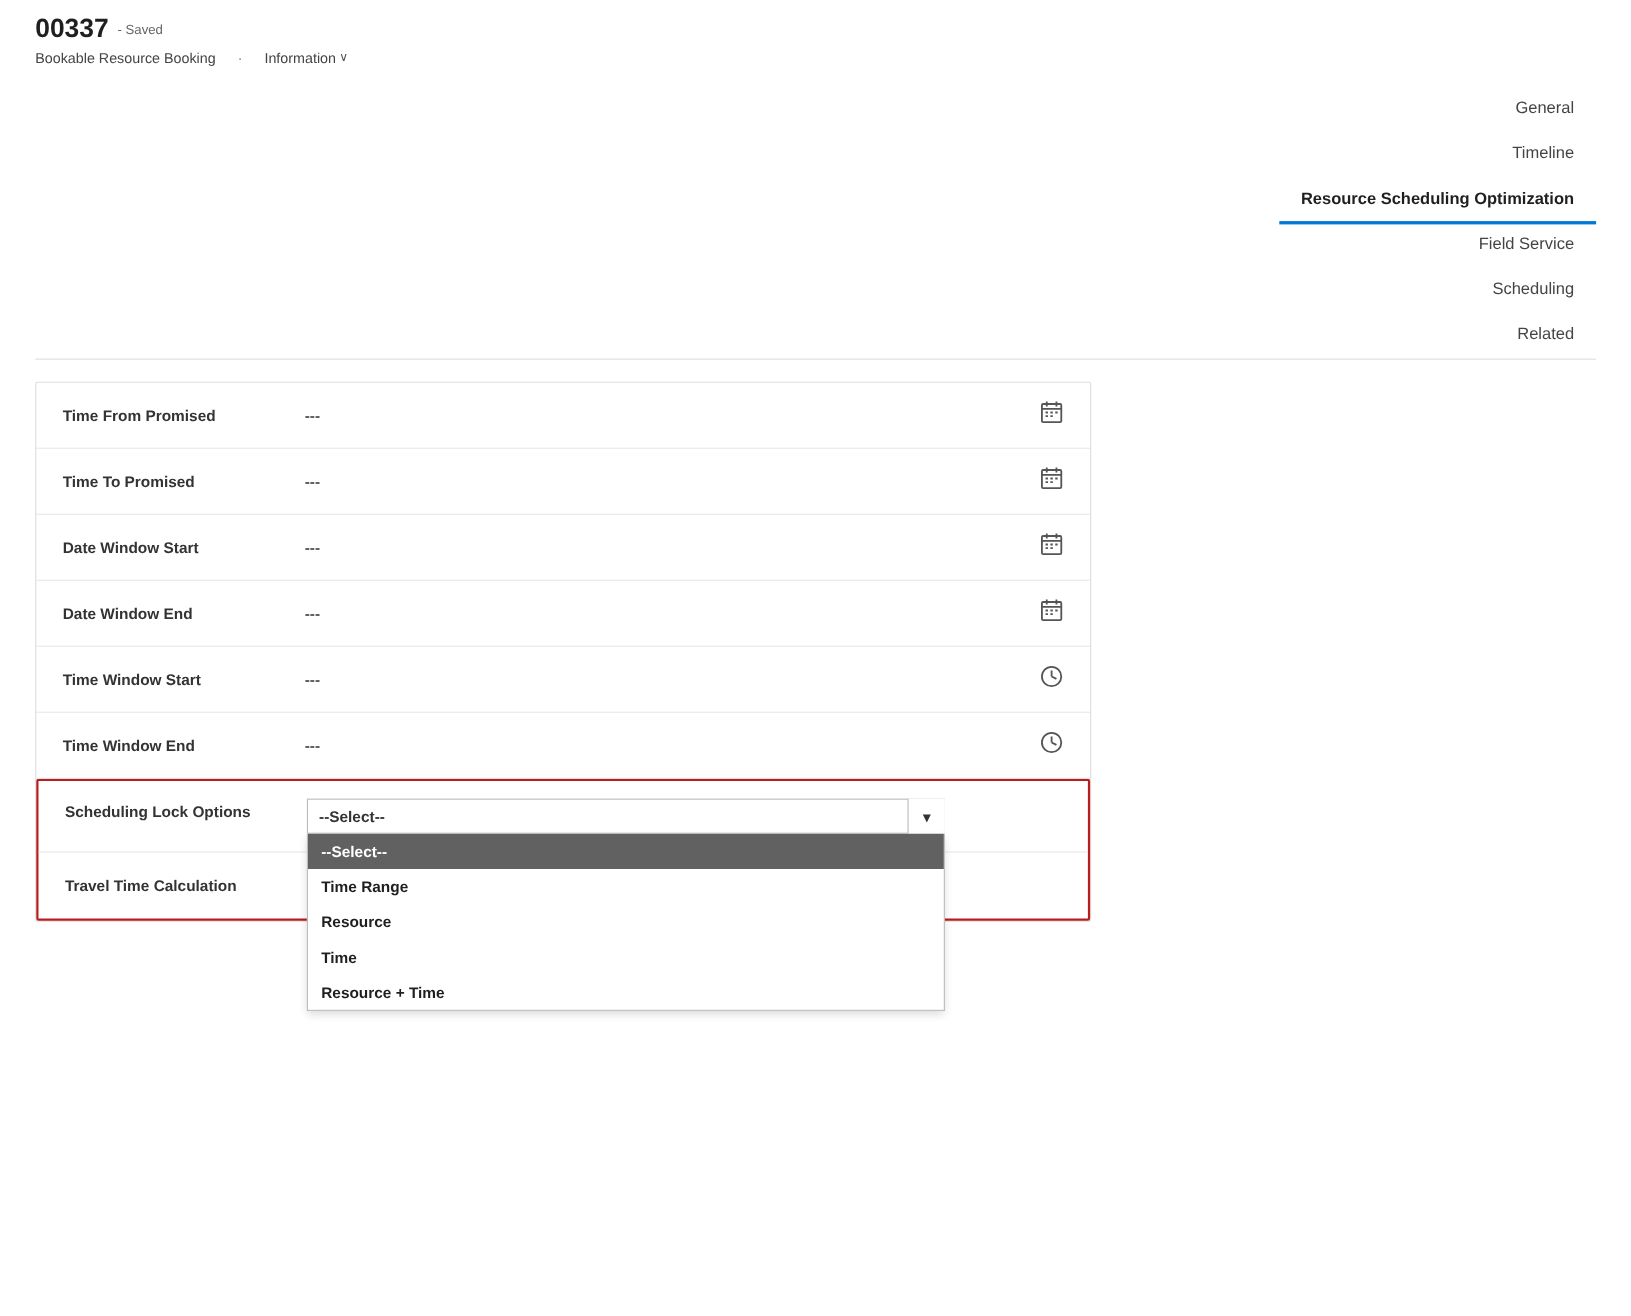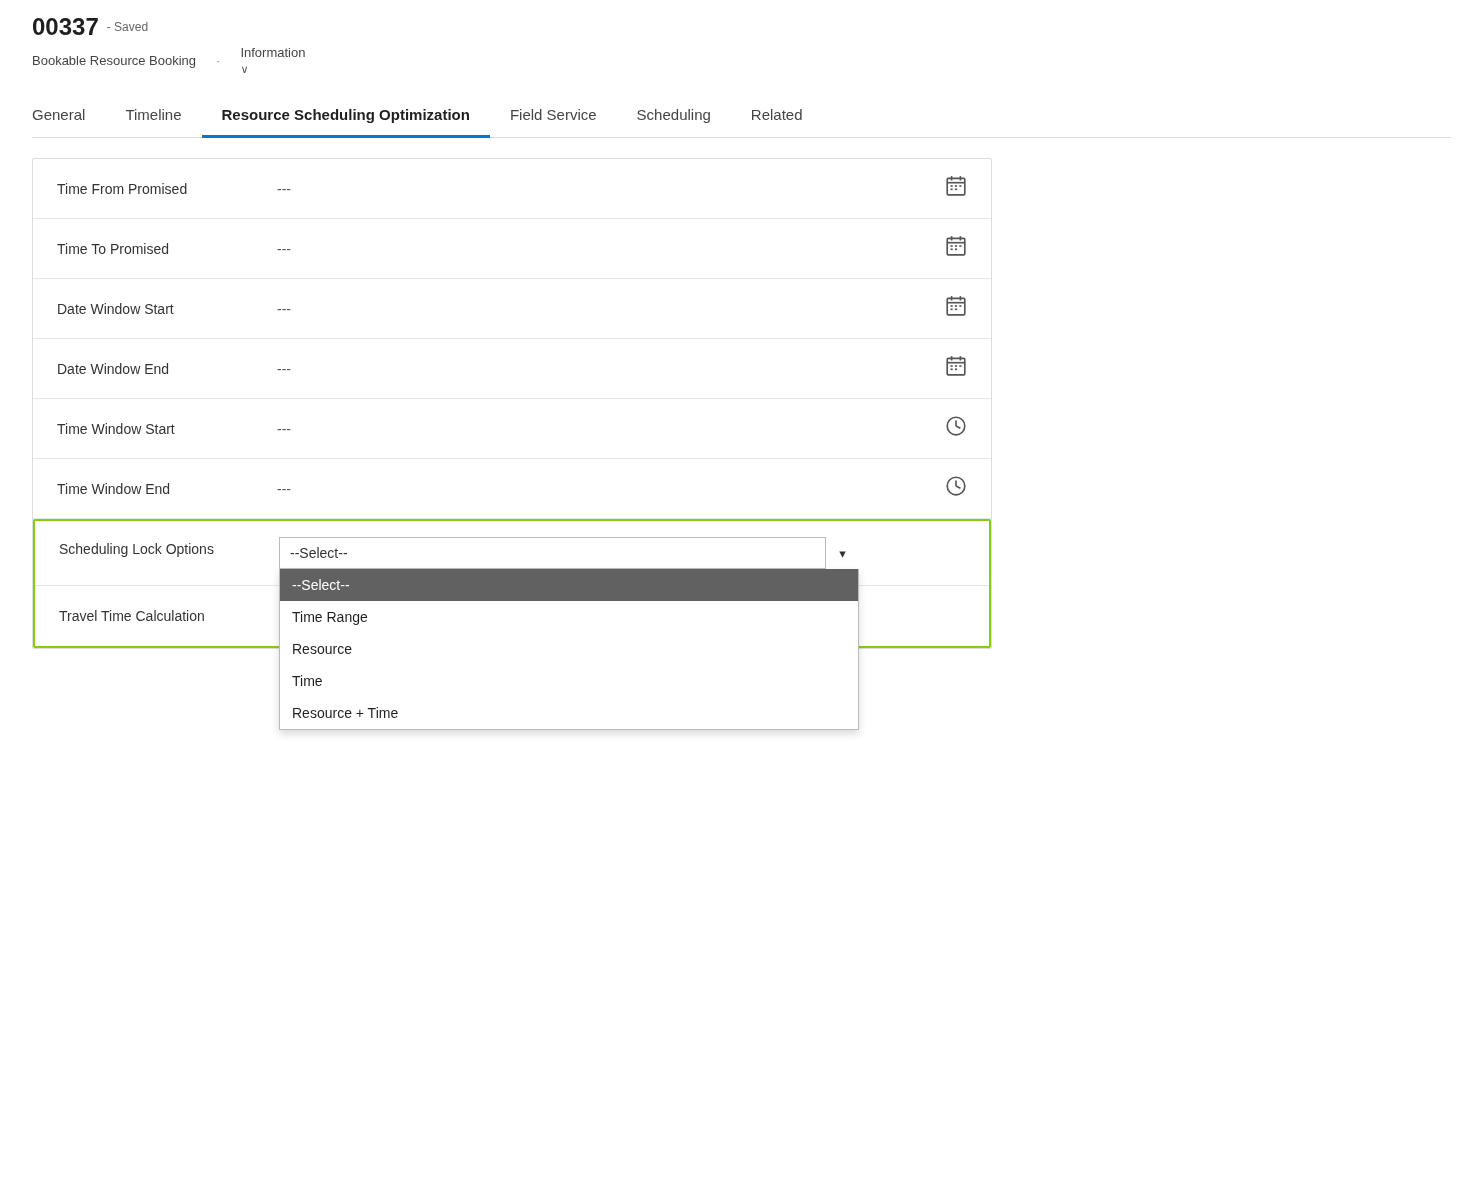--- a/index.html
+++ b/index.html
@@ -39,34 +39,34 @@
       gap: 20px;
       margin-top: 4px;
     }
     .breadcrumb .sep { color: #888; }
     .breadcrumb .info-link {
       display: flex;
       align-items: flex-start;
       gap: 3px;
       color: #444;
       cursor: pointer;
-      flex-direction: column;
     }
     .breadcrumb .chevron {
       font-size: 11px;
       color: #555;
     }
 
     
     .tabs-bar {
       display: flex;
       align-items: flex-end;
       border-bottom: 1px solid #ddd;
       margin-top: 20px;
       gap: 0;
+      flex-direction: column;
     }
     .tab {
       padding: 10px 20px 12px 20px;
       font-size: 15px;
       color: #444;
       cursor: pointer;
       white-space: nowrap;
       border-bottom: 3px solid transparent;
       margin-bottom: -1px;
       user-select: none;
@@ -89,20 +89,21 @@
       padding: 0;
       max-width: 960px;
     }
     .form-row {
       display: flex;
       align-items: center;
       min-height: 60px;
       padding: 12px 24px;
       border-bottom: 1px solid #e8e8e8;
       position: relative;
+      font-weight: bold;
     }
     .form-row:last-child { border-bottom: none; }
     .form-label {
       font-size: 14px;
       color: #333;
       width: 220px;
       flex-shrink: 0;
     }
     .form-value {
       font-size: 14px;
@@ -111,21 +112,21 @@
     }
     .form-icon {
       margin-left: auto;
       color: #555;
       font-size: 18px;
       cursor: pointer;
     }
 
     
     .highlighted-section {
-      border: 2px solid #84cc16;
+      border: 2px solid #b91c1c;
       border-radius: 2px;
       margin: 0;
     }
     .highlighted-section .form-row {
       border-bottom: 1px solid #e8e8e8;
     }
     .highlighted-section .form-row:last-child {
       border-bottom: none;
     }
 

